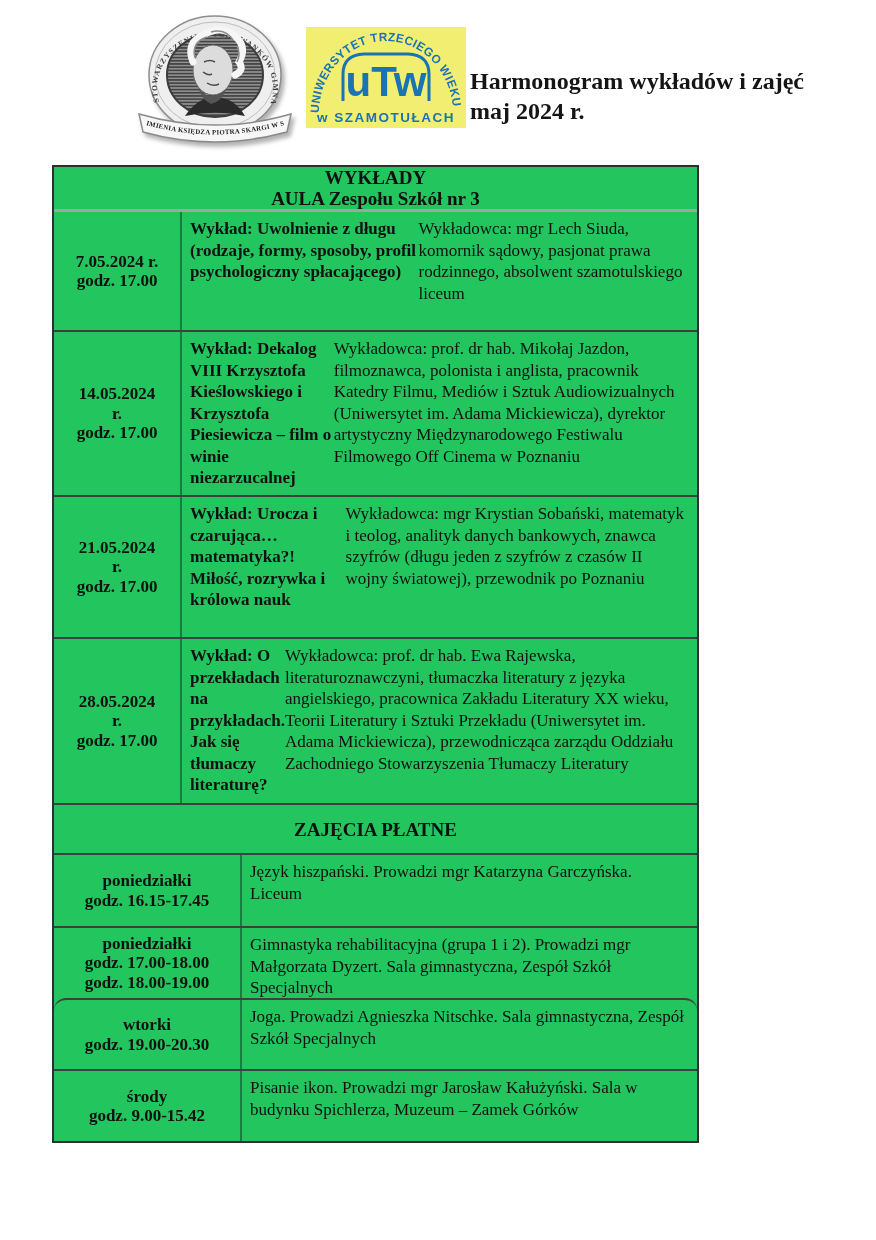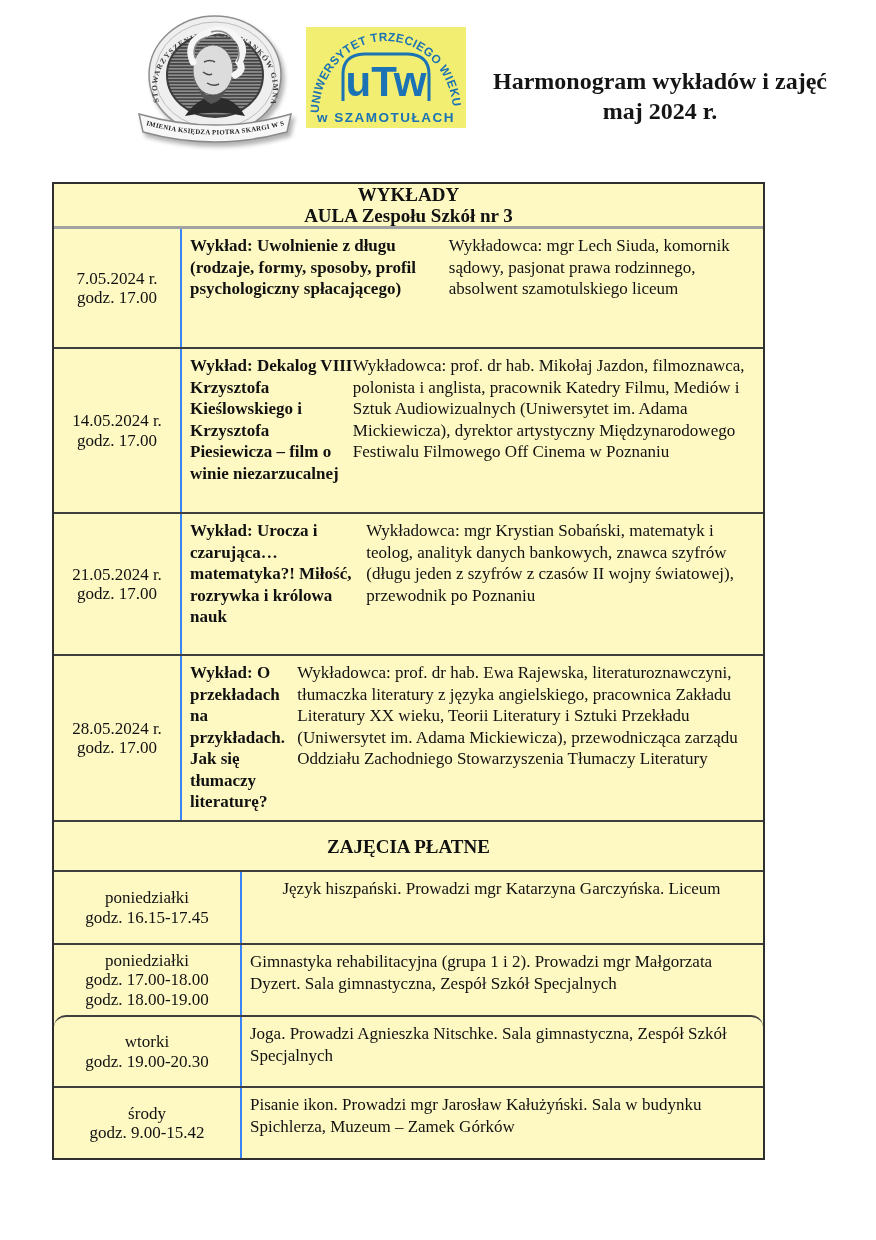--- a/index.html
+++ b/index.html
@@ -11,43 +11,43 @@
     color:#111;
     overflow:hidden;
   }
 
   
   .seal{position:absolute;left:127px;top:12px;width:176px;height:140px;
         filter:drop-shadow(3px 4px 2px rgba(0,0,0,.30));}
   .utw{position:absolute;left:306px;top:27px;width:160px;height:101px;}
   .title-block{
     position:absolute;left:470px;top:66px;width:380px;
-    text-align:center;font-weight:bold;font-size:24px;line-height:30px;color:#151515;
+    text-align:left;font-weight:bold;font-size:24px;line-height:30px;color:#151515;
   }
 
   
   .doc-table{
-    position:absolute;left:52px;top:182px;width:713px;
+    position:absolute;left:52px;top:165px;width:647px;
     border:2px solid #2f2f2f;
     box-sizing:border-box;
-    background:#fef9c3;
+    background:#22c55e;
   }
   .doc-table *{box-sizing:border-box;}
   .sect-head{
     text-align:center;font-weight:bold;font-size:19px;line-height:21px;
     display:flex;flex-direction:column;justify-content:center;
   }
   .lect-head{height:45px;border-bottom:3px solid #a3a3a3;}
   .paid-head{height:50px;border-top:2px solid #3f3f3f;}
   .row{display:flex;width:100%;}
   .row.bt{border-top:2px solid #3f3f3f;}
   .date-cell{
-    width:128px;flex:0 0 128px;border-right:2px solid #3b82f6;
+    width:128px;flex:0 0 128px;border-right:2px solid #15803d;
     display:flex;align-items:center;justify-content:center;
-    text-align:center;font-weight:normal;font-size:17px;line-height:19.5px;
+    text-align:center;font-weight:bold;font-size:17px;line-height:19.5px;
     white-space:pre-line;padding:18px;
   }
   .paid .date-cell{width:188px;flex:0 0 188px;}
   .content-cell{
     flex:1 1 auto;
     display:flex;flex-direction:row;justify-content:center;
     padding:6px 10px 6px 8px;
     font-size:17px;line-height:21.5px;
   }
   .content-cell p{margin:0;}

